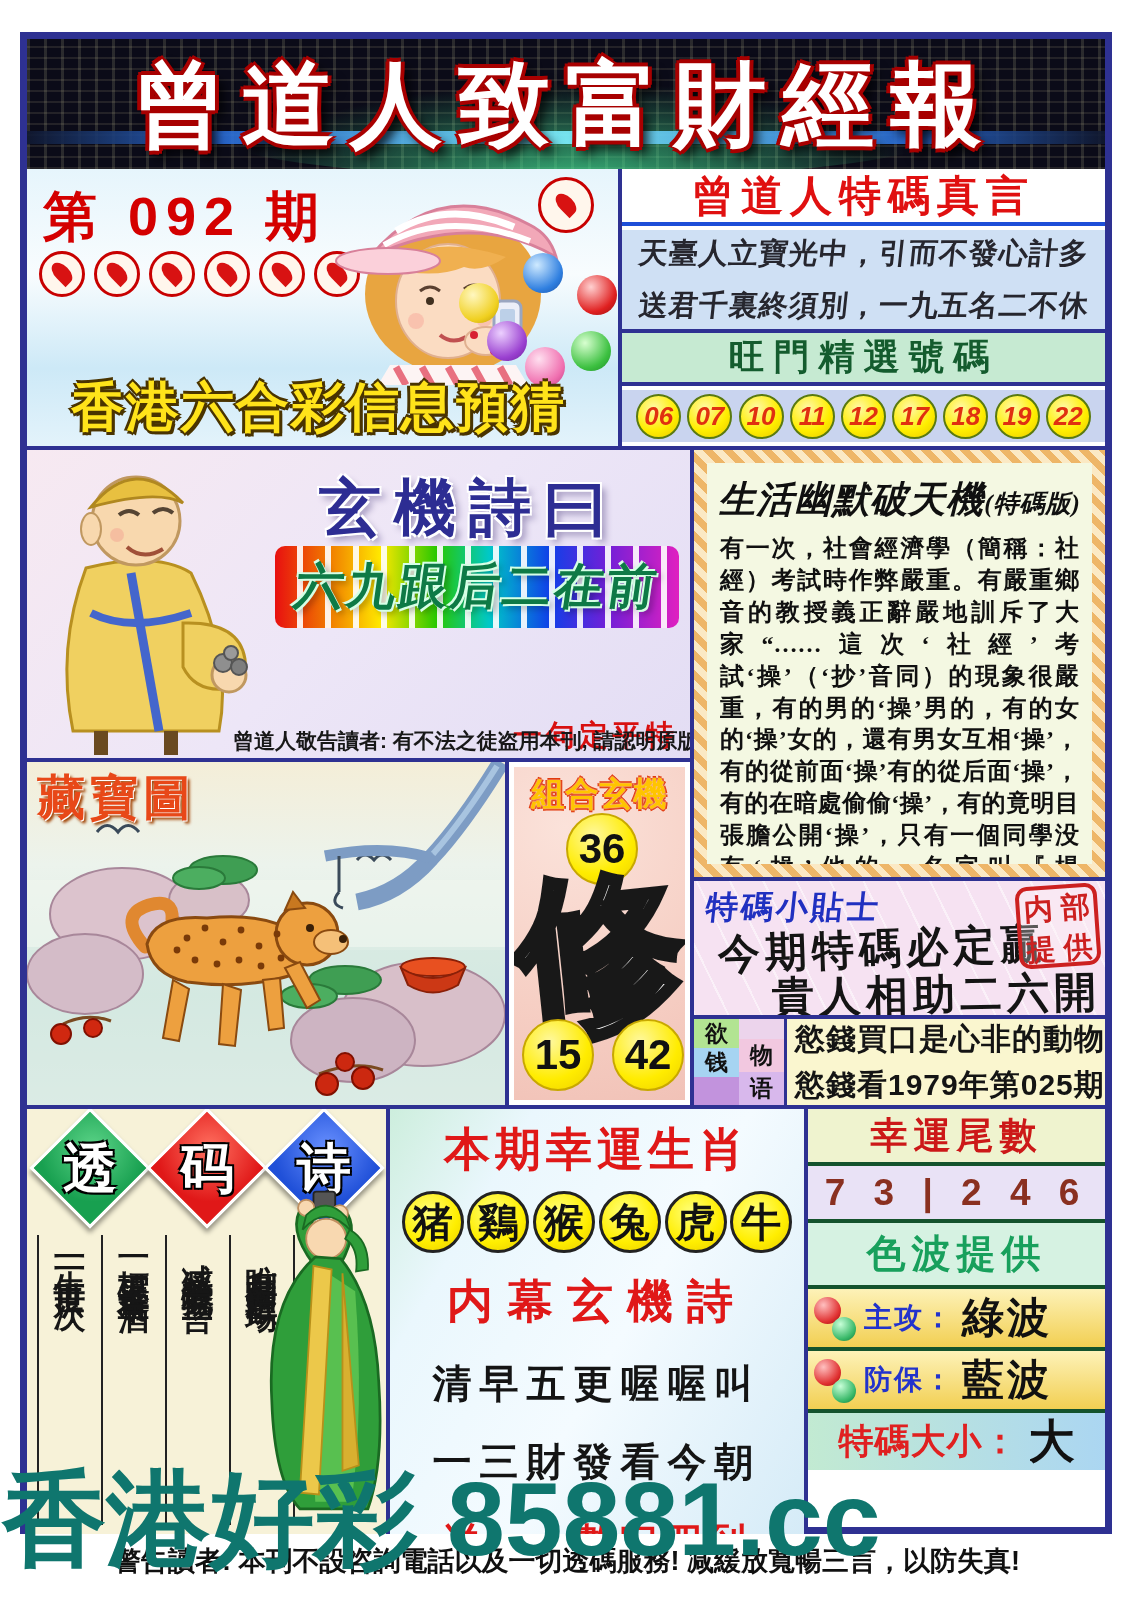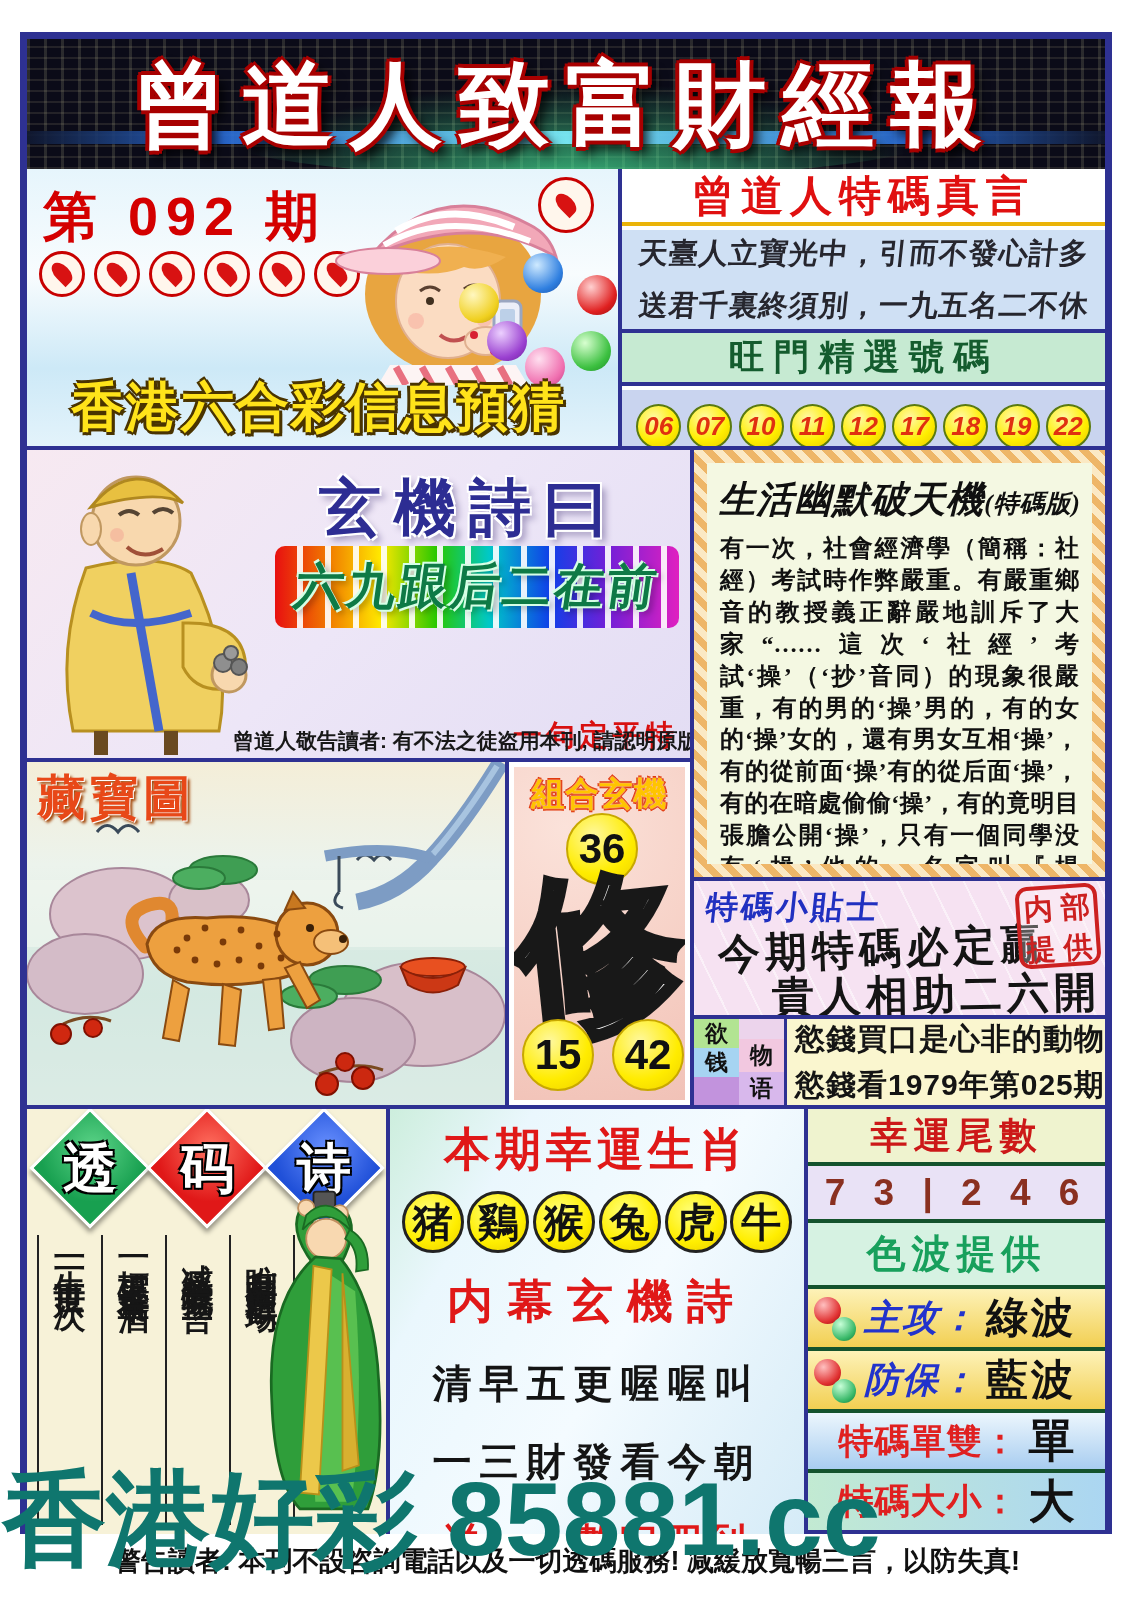--- a/index.html
+++ b/index.html
@@ -43,28 +43,28 @@
   .cball.b3{left:0;top:30px;background:radial-gradient(circle at 35% 30%,#fff7c0,#f0d020 65%,#b89800);}
   .cball.b4{left:28px;top:68px;background:radial-gradient(circle at 35% 30%,#ecd0ff,#9a40d0 65%,#6a2098);}
   .cball.b5{left:112px;top:78px;background:radial-gradient(circle at 35% 30%,#d8ffd0,#3cc040 65%,#1f8a28);}
   .cball.b6{left:66px;top:94px;background:radial-gradient(circle at 35% 30%,#ffe0f0,#f070b0 65%,#c03880);}
   .headline{position:absolute;left:0;right:0;bottom:2px;text-align:left;font-size:53px;font-weight:900;
       color:#ffe31a;letter-spacing:2px;
       text-shadow:3px 0 0 #4a3400,-3px 0 0 #4a3400,0 3px 0 #4a3400,0 -3px 0 #4a3400,3px 3px 0 #4a3400;margin-left:44px;}
 
   
   .rt{left:622px;width:483px;display:flex;align-items:center;justify-content:center;}
-  .rt-a{top:169px;height:57px;background:#ffffff;border-bottom:4px solid #eab308;}
+  .rt-a{top:169px;height:57px;background:#ffffff;border-bottom:4px solid #1d4ed8;}
   .rt-a span{font-size:42px;font-weight:900;color:#e01010;letter-spacing:7px;}
   .rt-b{top:230px;height:103px;background:#cfe0f4;border-bottom:4px solid #2e3192;
       flex-direction:column;gap:12px;}
   .rt-b div{font-size:29px;font-weight:900;color:#26262e;transform:skewX(-6deg);letter-spacing:1px;}
   .rt-c{top:333px;height:53px;background:#c6ead2;border-bottom:4px solid #2e3192;}
   .rt-c span{font-size:36px;font-weight:900;color:#145c2e;letter-spacing:9px;}
-  .rt-d{top:390px;height:72px;background:#c9d4ef;justify-content:space-evenly;padding:0 8px;}
+  .rt-d{top:390px;height:52px;background:#c9d4ef;justify-content:space-evenly;padding:0 8px;}
   .numball{width:45px;height:45px;border-radius:50%;border:2px solid #5a7a10;box-sizing:border-box;
       background:radial-gradient(circle at 38% 30%,#fff9a8,#ffee00 58%,#e6c700);
       color:#e03010;font-weight:900;font-size:26px;font-style:italic;
       display:flex;align-items:center;justify-content:center;}
 
   
   .mystery{left:27px;top:450px;width:663px;height:308px;overflow:hidden;
       background:linear-gradient(135deg,#f7e9f1 0%,#ede6f7 50%,#e3ddf4 100%);}
   .my-title{position:absolute;left:292px;top:16px;font-size:62px;font-weight:900;color:#2d2d93;letter-spacing:13px;
       text-shadow:2px 2px 0 #fff,-2px -2px 0 #fff,2px -2px 0 #fff,-2px 2px 0 #fff,5px 5px 7px #9a8fb8;}
@@ -178,21 +178,21 @@
   .br-nums span{font-size:37px;font-weight:900;color:#8a3020;letter-spacing:9px;}
   .br-wave{height:62px;background:#d6f2e2;}
   .br-wave span{font-size:39px;font-weight:900;color:#18a05c;letter-spacing:6px;}
   .br-main,.br-def{height:58px;background:linear-gradient(180deg,#fdf2b8,#f2cf52);justify-content:flex-start;padding-left:6px;}
   .br-odd{height:56px;background:linear-gradient(180deg,#ecf6fd,#a8cdf0);}
   .br-size{height:57px;background:linear-gradient(90deg,#c2ead2,#abd6f2);border-bottom:none;}
   .wave-balls{position:relative;width:46px;height:46px;flex:none;margin-right:4px;}
   .wave-balls i{position:absolute;border-radius:50%;}
   .wave-balls .wr{left:0;top:2px;width:27px;height:27px;background:radial-gradient(circle at 35% 30%,#ffc0c0,#e03030 65%,#8a0808);}
   .wave-balls .wg{left:18px;top:22px;width:24px;height:24px;background:radial-gradient(circle at 35% 30%,#c8ffd8,#38b868 65%,#107038);}
-  .blue-label{font-size:36px;font-weight:900;color:#2233cc;letter-spacing:2px;font-style:italic;}
+  .blue-label{font-size:28px;font-weight:900;color:#2233cc;letter-spacing:2px;}
   .black-value{font-size:42px;font-weight:900;color:#111;letter-spacing:3px;margin-left:8px;}
   .red-label{font-size:35px;font-weight:900;color:#e02020;letter-spacing:1px;}
   .big-value{font-size:46px;font-weight:900;color:#111;margin-left:10px;}
 
   
   .warning{position:absolute;left:0;top:1543px;width:1134px;text-align:center;font-size:27px;font-weight:700;
       color:#101010;z-index:4;}
   .watermark{position:absolute;left:2px;top:1462px;font-size:104px;font-weight:900;color:#0f766e;line-height:1.1;
       white-space:nowrap;z-index:60;letter-spacing:0;}
 </style>
@@ -485,24 +485,20 @@
       <span class="black-value">綠波</span>
     </div>
     <div class="br-band br-def">
       <span class="wave-balls">
           <i class="wr"></i>
           <i class="wg"></i>
         </span>
       <span class="blue-label">防保：</span>
       <span class="black-value">藍波</span>
     </div>
-    <div class="br-band br-odd">
-      <span class="red-label">特碼單雙：</span>
-      <span class="big-value">單</span>
-    </div>
     <div class="br-band br-size">
       <span class="red-label">特碼大小：</span>
       <span class="big-value">大</span>
     </div>
   </section>
 
   <div class="warning">警告讀者: 本刊不設咨詢電話以及一切透碼服務! 减緩放寬暢三言，以防失真!</div>
   <div class="watermark">香港好彩 85881.cc</div>
 
 </div>

